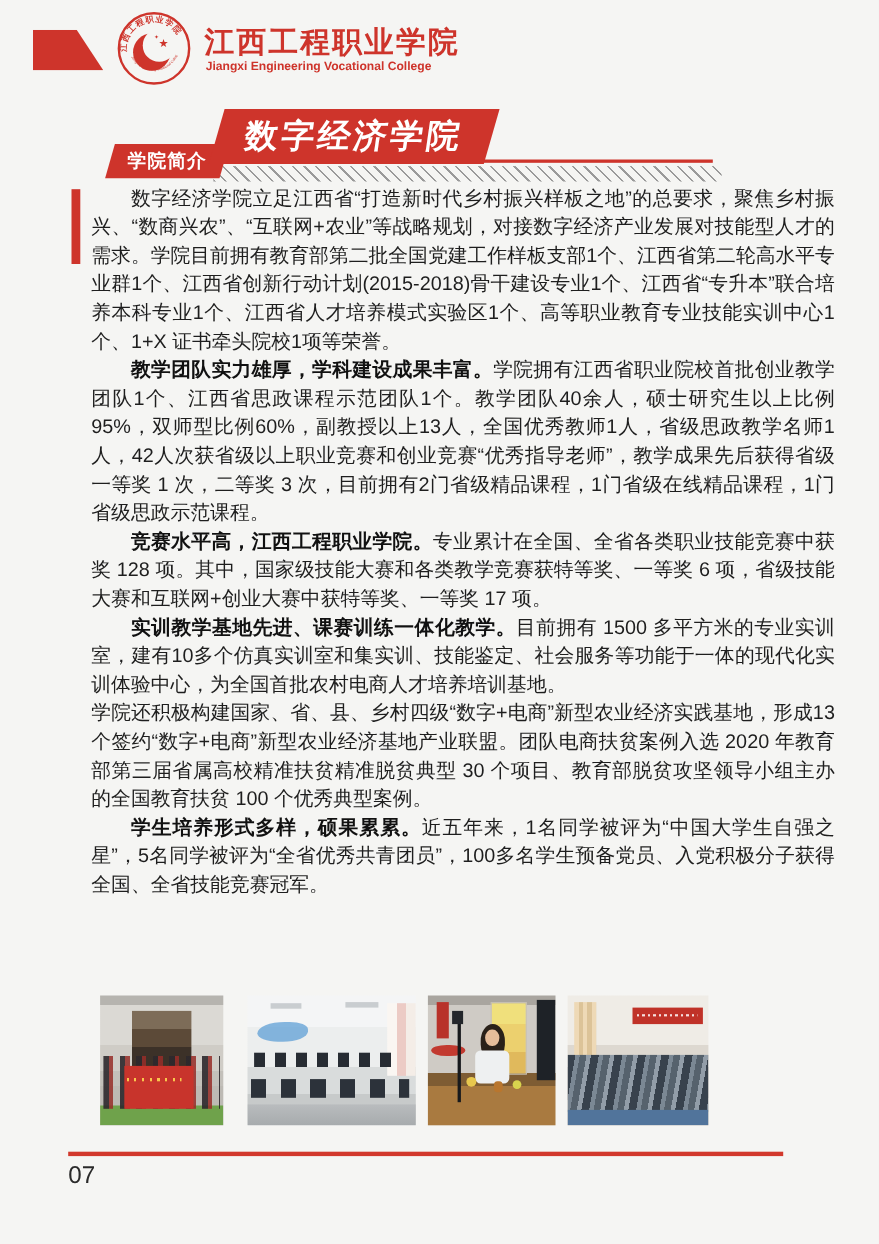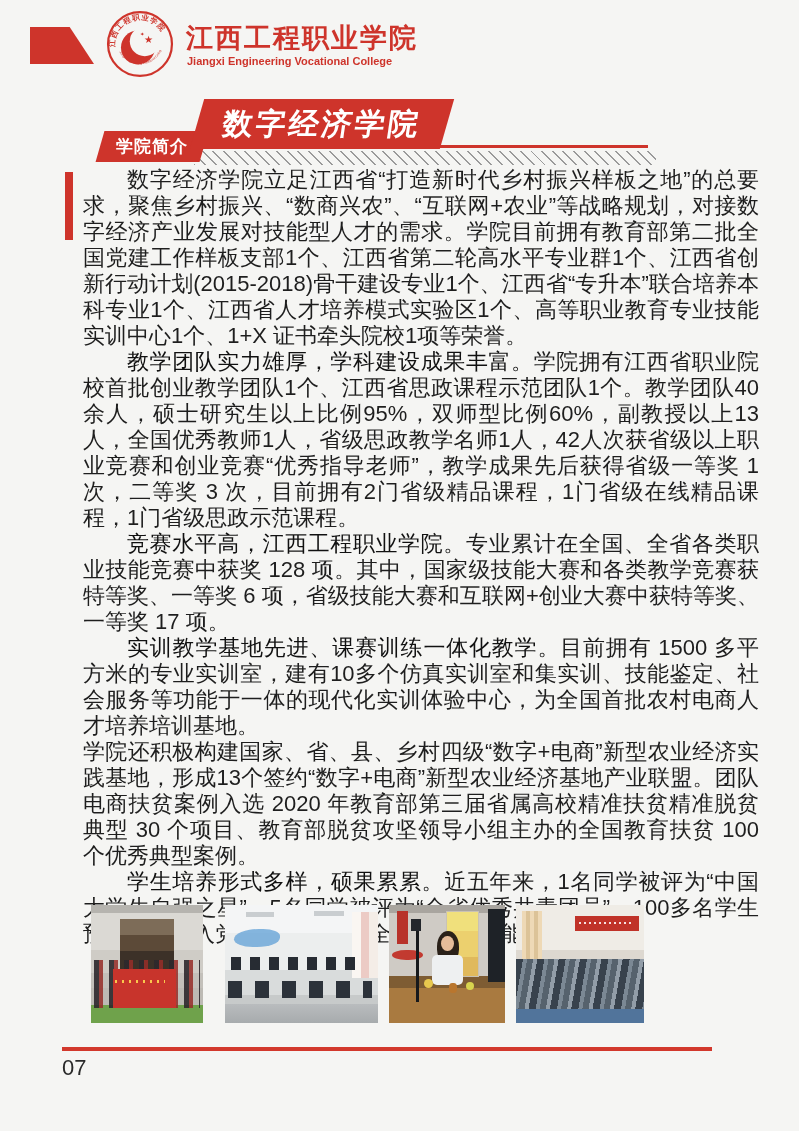--- a/index.html
+++ b/index.html
@@ -25,24 +25,24 @@
     transform:skewX(-16deg);display:flex;align-items:center;z-index:4;}
   .ribbon span{display:block;transform:skewX(8deg);color:#fff;font-size:30px;font-weight:bold;
     letter-spacing:3px;white-space:nowrap;}
   .banner-underline{position:absolute;left:240px;top:145px;width:408px;height:3px;
     background:#ce342b;z-index:2;}
   .hatch{position:absolute;left:194px;top:151px;width:462px;height:14px;z-index:1;
     background:repeating-linear-gradient(45deg,#9a9a9a 0 1.4px,rgba(0,0,0,0) 1.4px 7.5px);}
   
   .accent-bar{position:absolute;left:65px;top:172px;width:8px;height:68px;background:#ce342b;}
   .body-text{position:absolute;left:83px;top:167px;width:676px;
-    font-size:22px;line-height:26px;color:#1e1e1e;text-align:justify;}
+    font-size:18px;line-height:26px;color:#1e1e1e;text-align:justify;}
   .body-text p{margin:0;text-indent:2em;}
   .body-text p.no-indent{text-indent:0;}
-  .body-text b{font-weight:normal;color:#111;}
+  .body-text b{font-weight:bold;color:#111;}
   
   .photo{position:absolute;top:905px;height:118px;overflow:hidden;background:#d8d8d5;}
   .photo *{position:absolute;}
   .ph1{left:91px;width:112px;background:linear-gradient(180deg,#b6b4af 0 7%,#dbd9d4 7% 38%,#cfccc6 38% 58%,#c3c0ba 58% 70%,#bdbab4 70%);}
   .ph1 .house{left:26%;top:12%;width:48%;height:46%;background:linear-gradient(180deg,#7d6c58 0 30%,#5c4a38 30% 60%,#3c3128 60%);}
   .ph1 .grass{left:0;bottom:0;width:100%;height:15%;background:#6fa24b;}
   .ph1 .crowd{left:3%;bottom:13%;width:94%;height:40%;
     background:repeating-linear-gradient(90deg,rgba(45,40,44,.9) 0 5px,rgba(150,45,40,.85) 5px 9px,rgba(0,0,0,0) 9px 15px);}
   .ph1 .banner{left:20%;bottom:13%;width:56%;height:33%;background:#c8342c;
     background-image:repeating-linear-gradient(90deg,rgba(255,215,80,.9) 0 2px,rgba(0,0,0,0) 2px 7px);

